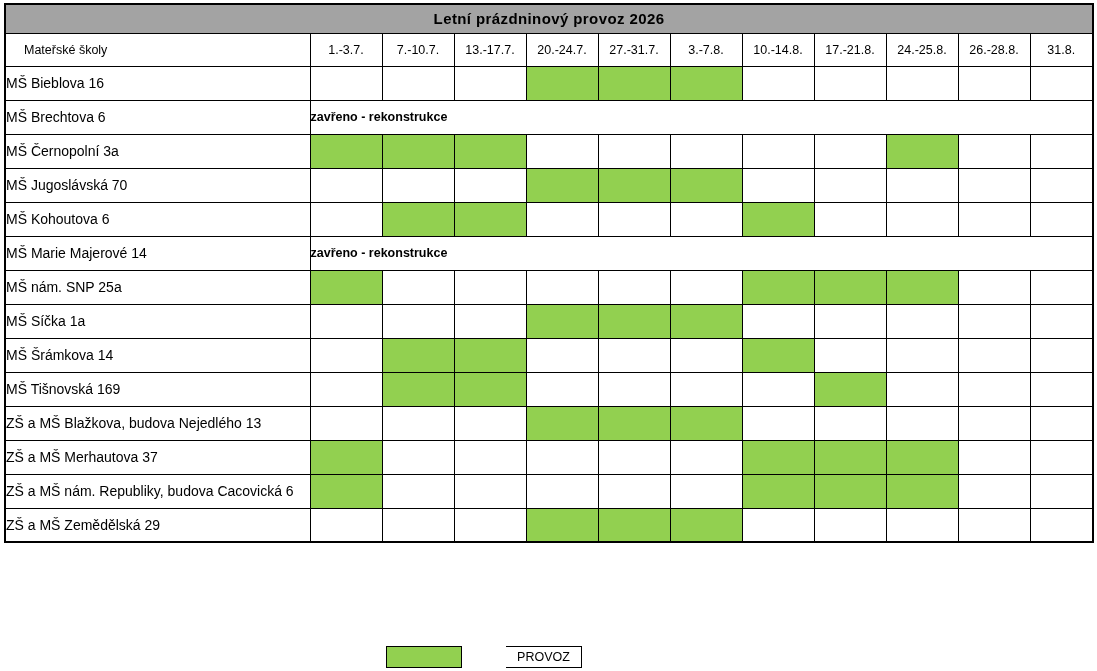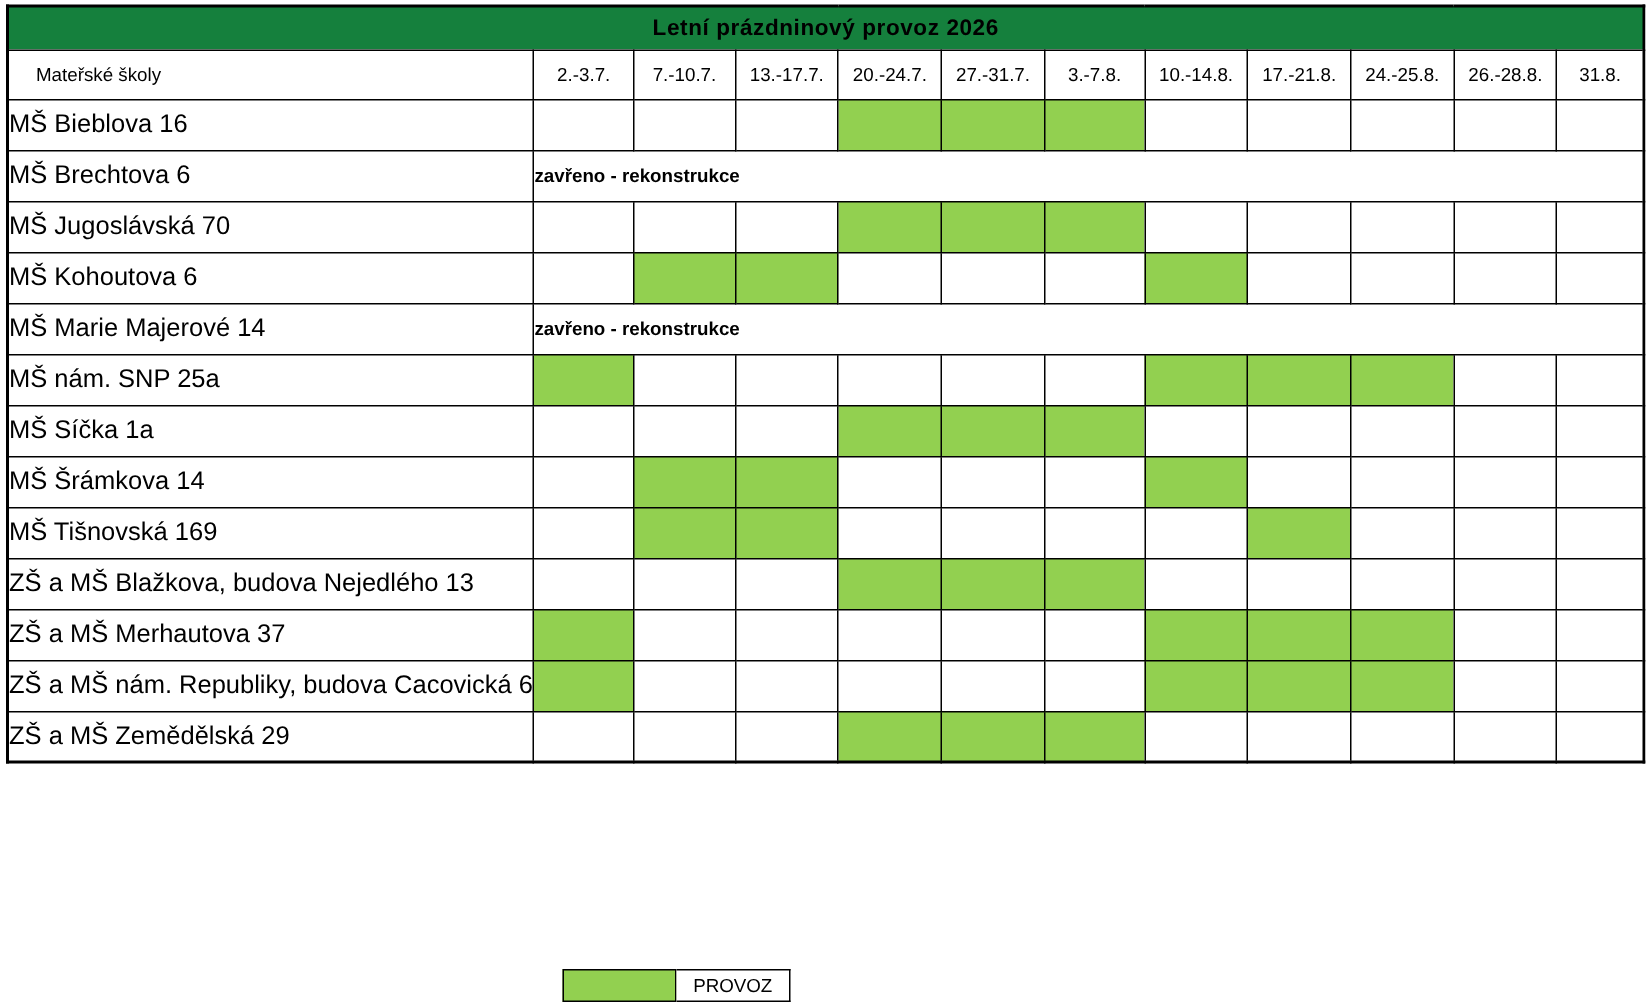--- a/index.html
+++ b/index.html
@@ -28,21 +28,21 @@
     margin-top: 3px;
     border: 2px solid #000;
   }
   table.sched td, table.sched th {
     border: 1px solid #000;
     padding: 0;
     box-sizing: border-box;
   }
   .title-cell {
     height: 29px;
-    background: #15803d;
+    background: #a3a3a3;
     text-align: center;
     font-weight: bold;
     font-size: 15px;
     letter-spacing: 0.4px;
     border-bottom: 2px solid #000;
   }
   .hdr-row td {
     height: 33px;
     background: #ffffff;
     text-align: center;
@@ -64,44 +64,45 @@
   }
   .wk-col-last {
     width: 63px;
   }
   tbody tr td {
     height: 34px;
   }
   td.school-name {
     text-align: left;
     padding-left: 6px;
-    font-size: 17px;
+    font-size: 14px;
     border-right: 2px solid #000;
     white-space: nowrap;
     overflow: hidden;
   }
   td.cell-open {
     background: #92d050;
   }
   td.cell-closed {
     background: #ffffff;
   }
   td.closed-span {
     text-align: left;
     font-weight: bold;
     font-size: 12.5px;
     background: #ffffff;
   }
   .legend {
     position: absolute;
-    left: 375px;
+    left: 386px;
     top: 643px;
     display: flex;
     align-items: stretch;
     height: 22px;
+    gap: 44px;
   }
   .legend-swatch {
     width: 76px;
     background: #92d050;
     border: 1px solid #000;
     box-sizing: border-box;
   }
   .legend-label {
     width: 76px;
     background: #ffffff;
@@ -133,21 +134,21 @@
       <col class="wk-col">
         <col class="wk-col">
         <col class="wk-col-last">
     </colgroup>
     <thead>
       <tr>
         <td class="title-cell" colspan="12">Letní prázdninový provoz 2026</td>
       </tr>
       <tr class="hdr-row">
         <td class="hdr-name">Mateřské školy</td>
-        <td>2.-3.7.</td>
+        <td>1.-3.7.</td>
         <td>7.-10.7.</td>
         <td>13.-17.7.</td>
         <td>20.-24.7.</td>
         <td>27.-31.7.</td>
         <td>3.-7.8.</td>
         <td>10.-14.8.</td>
         <td>17.-21.8.</td>
         <td>24.-25.8.</td>
         <td>26.-28.8.</td>
         <td>31.8.</td>
@@ -166,20 +167,34 @@
           <td class="cell-closed"></td>
           <td class="cell-closed"></td>
           <td class="cell-closed"></td>
           <td class="cell-closed"></td>
         </tr>
         <tr>
           <td class="school-name">MŠ Brechtova 6</td>
           <td class="closed-span" colspan="11">zavřeno - rekonstrukce</td>
         </tr>
         <tr>
+          <td class="school-name">MŠ Černopolní 3a</td>
+          <td class="cell-open"></td>
+          <td class="cell-open"></td>
+          <td class="cell-open"></td>
+          <td class="cell-closed"></td>
+          <td class="cell-closed"></td>
+          <td class="cell-closed"></td>
+          <td class="cell-closed"></td>
+          <td class="cell-closed"></td>
+          <td class="cell-open"></td>
+          <td class="cell-closed"></td>
+          <td class="cell-closed"></td>
+        </tr>
+        <tr>
           <td class="school-name">MŠ Jugoslávská 70</td>
           <td class="cell-closed"></td>
           <td class="cell-closed"></td>
           <td class="cell-closed"></td>
           <td class="cell-open"></td>
           <td class="cell-open"></td>
           <td class="cell-open"></td>
           <td class="cell-closed"></td>
           <td class="cell-closed"></td>
           <td class="cell-closed"></td>

